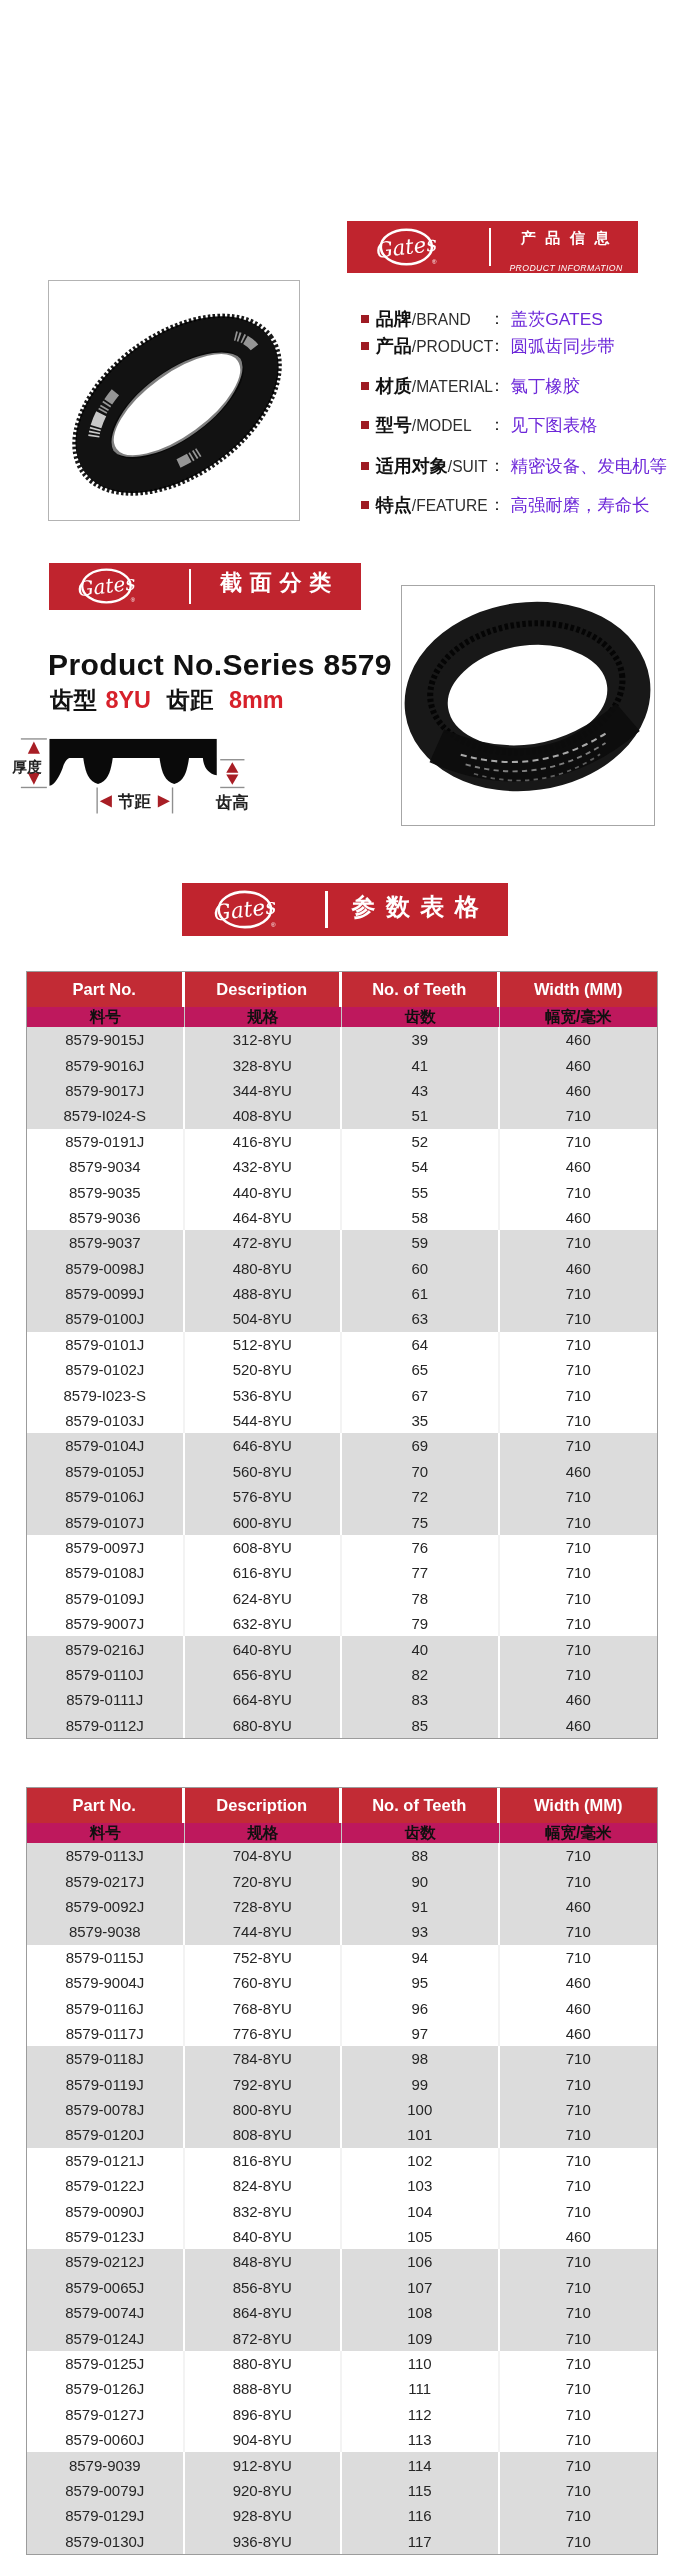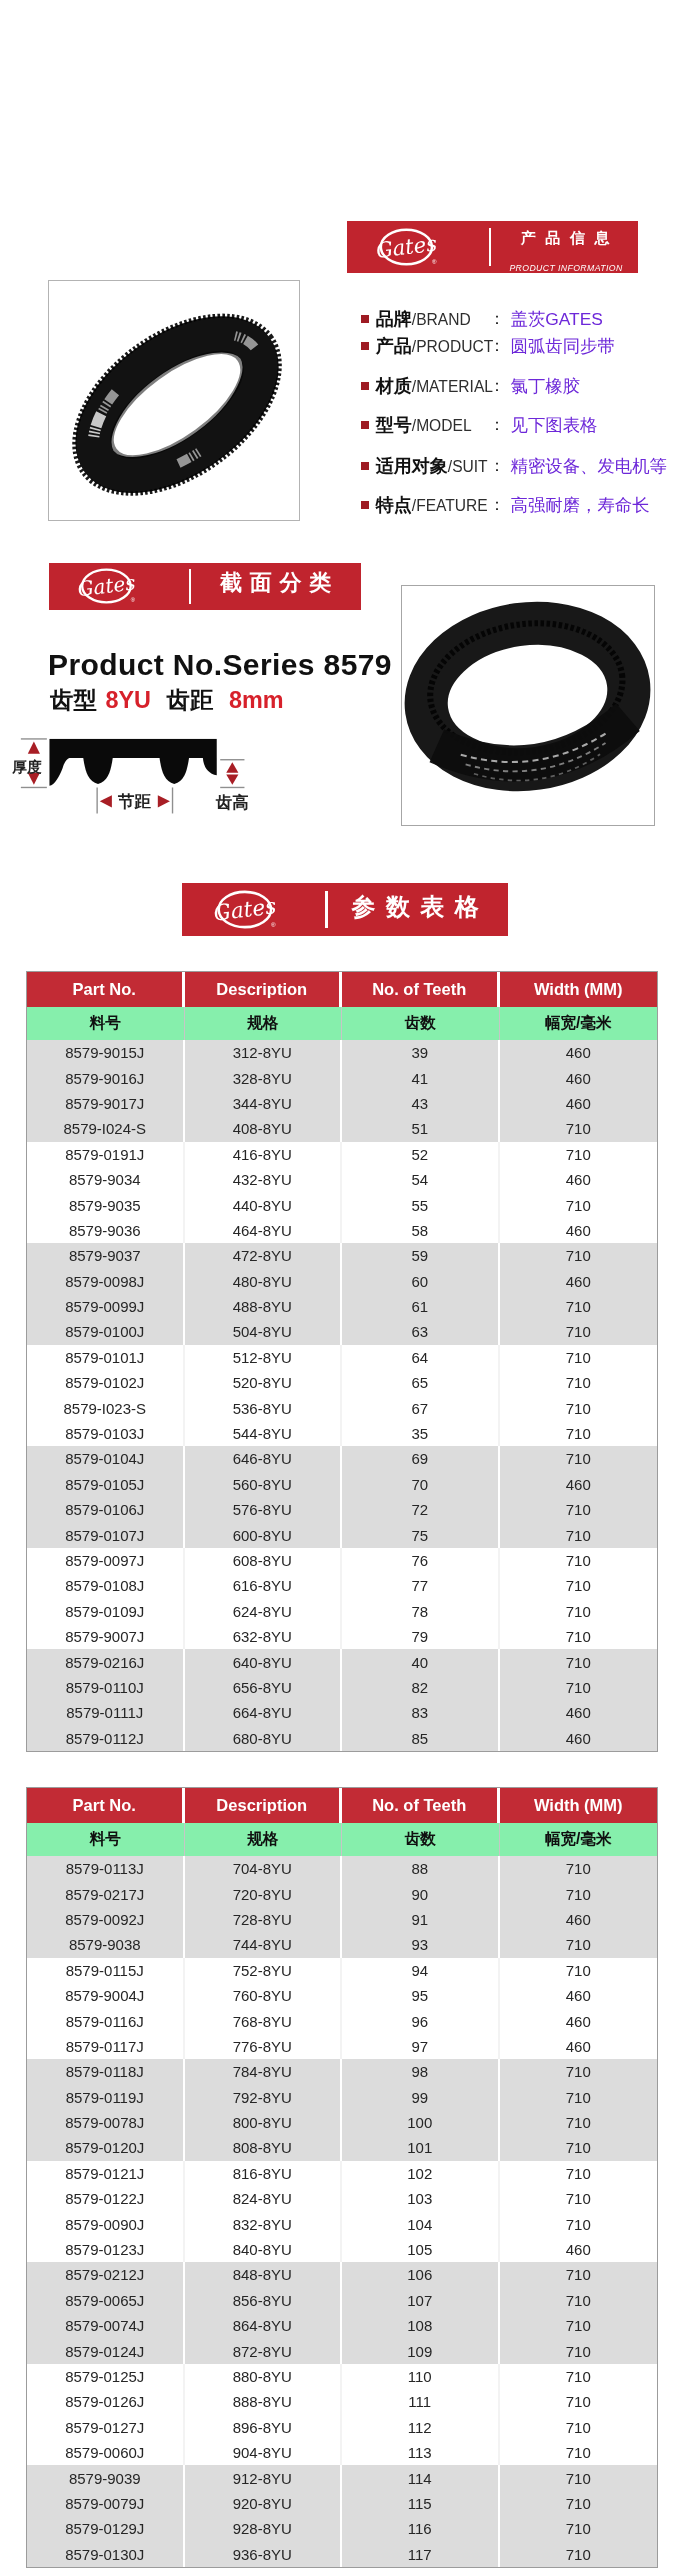--- a/index.html
+++ b/index.html
@@ -68,21 +68,21 @@
   .diagram { position:absolute; left:10.4px; top:732px; width:254px; height:104px; }
 
   
   .ptable { position:absolute; left:26px; width:632px; border:0.9px solid #9c9c9c; background:#fff; }
   #table1 { top:971px; }
   #table2 { top:1787px; }
   .thead-red { display:flex; height:35px; }
   .thead-red .hc { flex:1 1 25%; background:#c22b35; color:#fff; font-weight:bold; font-size:16.5px;
      display:flex; align-items:center; justify-content:center; }
   .thead-red .hc:not(:last-child){ border-right:3.5px solid #fff; }
-  .thead-sub { display:flex; height:33px; background:#86efac; }
+  .thead-sub { display:flex; height:20px; background:#be185d; }
   .thead-sub .hc { flex:1 1 25%; color:#101010; font-weight:bold; font-size:15.6px;
      display:flex; align-items:center; justify-content:center; }
   .thead-sub .hc:not(:last-child){ border-right:0.9px solid #c6c6c6; }
   .trow { display:flex; height:25.4px; }
   .trow .c { flex:1 1 25%; font-size:15px; color:#262626; display:flex; align-items:center; justify-content:center; }
   .trow .c:not(:last-child){ border-right:2.6px solid #fff; }
   .rg { background:#dcdcdc; }
   .rw { background:#ffffff; }
   .rw .c:not(:last-child){ border-right:2.6px solid #f3f3f3; }
 </style>

